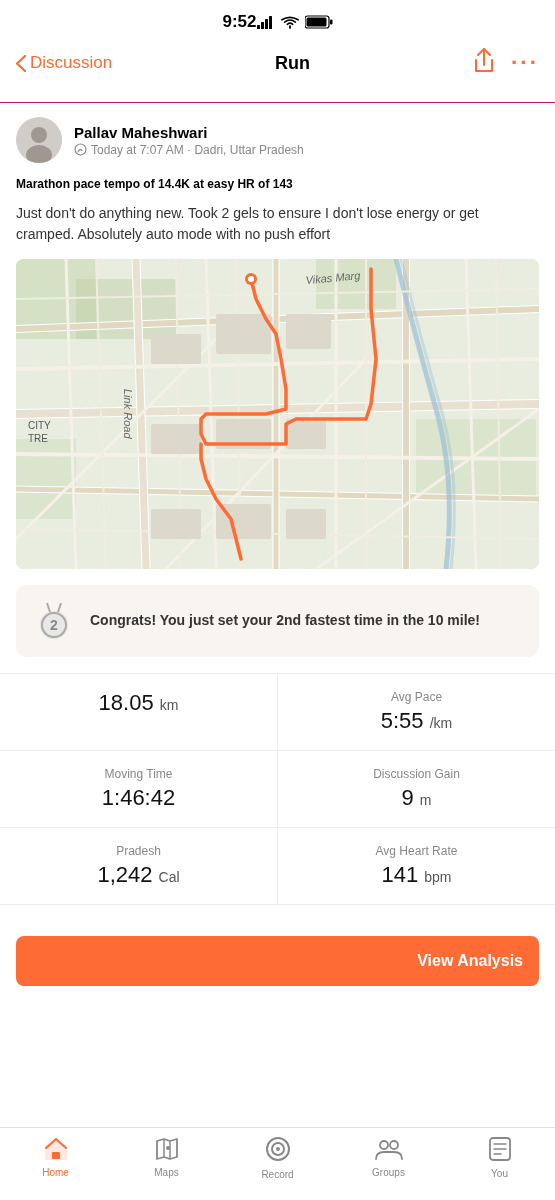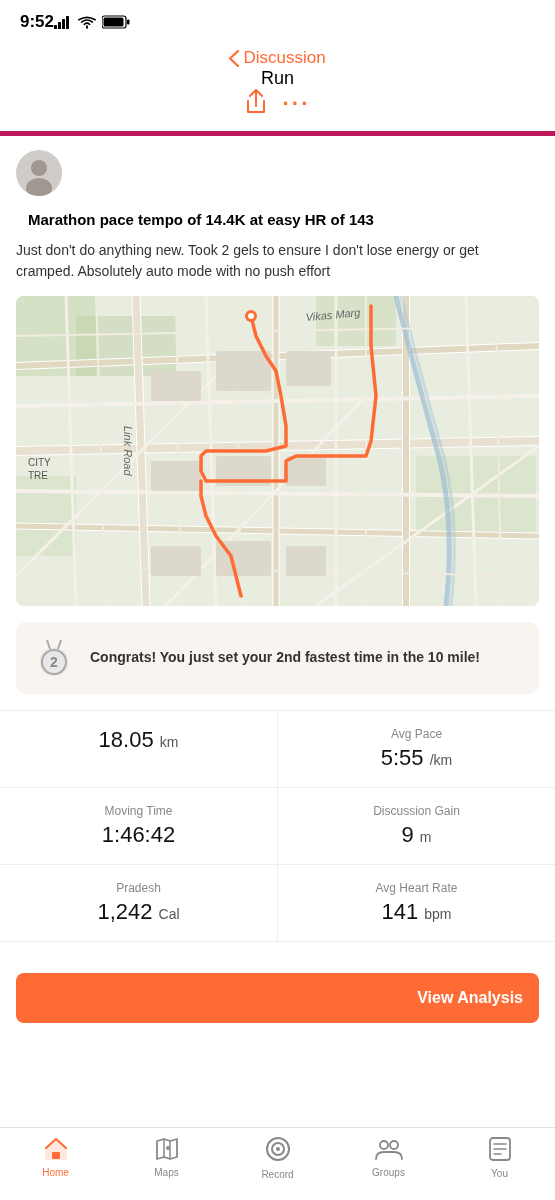--- a/index.html
+++ b/index.html
@@ -8,56 +8,55 @@
       width: 555px;
       min-height: 1200px;
       font-family: -apple-system, 'SF Pro Display', 'Helvetica Neue', Arial, sans-serif;
       background: #fff;
       overflow-x: hidden;
     }
 
     
     .status-bar {
       display: flex;
-      justify-content: flex-start;
+      justify-content: center;
       align-items: center;
       padding: 12px 20px 8px;
       background: #fff;
     }
     .status-time {
       font-size: 17px;
       font-weight: 600;
       color: #000;
     }
     .status-icons {
       display: flex;
       align-items: center;
       gap: 6px;
     }
 
     
     .nav-header {
       display: flex;
       justify-content: space-between;
       align-items: center;
-      padding: 8px 16px 12px;
-      border-bottom: 5px solid #be185d;
-      flex-direction: column;
+      padding: 8px 16px 24px;
+      border-bottom: 1px solid #be185d;
     }
     .nav-back {
       display: flex;
       align-items: center;
       gap: 4px;
       color: #FF6B35;
       font-size: 17px;
       cursor: pointer;
     }
     .nav-title {
       font-size: 18px;
-      font-weight: 400;
+      font-weight: 700;
       color: #000;
     }
     .nav-actions {
       display: flex;
       align-items: center;
       gap: 16px;
     }
     .nav-share, .nav-more {
       color: #FF6B35;
       cursor: pointer;
@@ -100,26 +99,25 @@
       font-size: 12px;
       color: #888;
       margin-top: 2px;
     }
 
     
     .post-content {
       padding: 4px 16px 14px;
     }
     .post-title {
-      font-size: 15px;
+      font-size: 12px;
       font-weight: 700;
       color: #000;
       line-height: 1.3;
       margin-bottom: 10px;
-      margin-left: 12px;
     }
     .post-body {
       font-size: 14px;
       color: #333;
       line-height: 1.5;
     }
 
     
     .map-container {
       margin: 0 16px;
@@ -300,20 +298,30 @@
 <div class="user-section">
   <div class="avatar">
     <div class="avatar-img">
       <svg width="46" height="46" viewBox="0 0 46 46">
         <circle cx="23" cy="23" r="23" fill="#d0ccc8"></circle>
         <circle cx="23" cy="18" r="8" fill="#a09890"></circle>
         <ellipse cx="23" cy="38" rx="13" ry="10" fill="#a09890"></ellipse>
       </svg>
     </div>
   </div>
+  <div class="user-info">
+    <div class="user-name">Pallav Maheshwari</div>
+    <div class="user-meta">
+      <svg width="13" height="13" viewBox="0 0 13 13">
+        <circle cx="6.5" cy="6.5" r="5.5" stroke="#888" stroke-width="1.2" fill="none"></circle>
+        <path d="M4 9 Q5.5 5 8 7.5" stroke="#888" stroke-width="1.2" fill="none" stroke-linecap="round"></path>
+      </svg>
+      <span>Today at 7:07 AM · Dadri, Uttar Pradesh</span>
+    </div>
+  </div>
 </div>
 
 
 <div class="post-content">
   <div class="post-title">Marathon pace tempo of 14.4K at easy HR of 143</div>
   <div class="post-body">Just don't do anything new. Took 2 gels to ensure I don't lose energy or get cramped. Absolutely auto mode with no push effort</div>
 </div>
 
 
 <div class="map-container">

